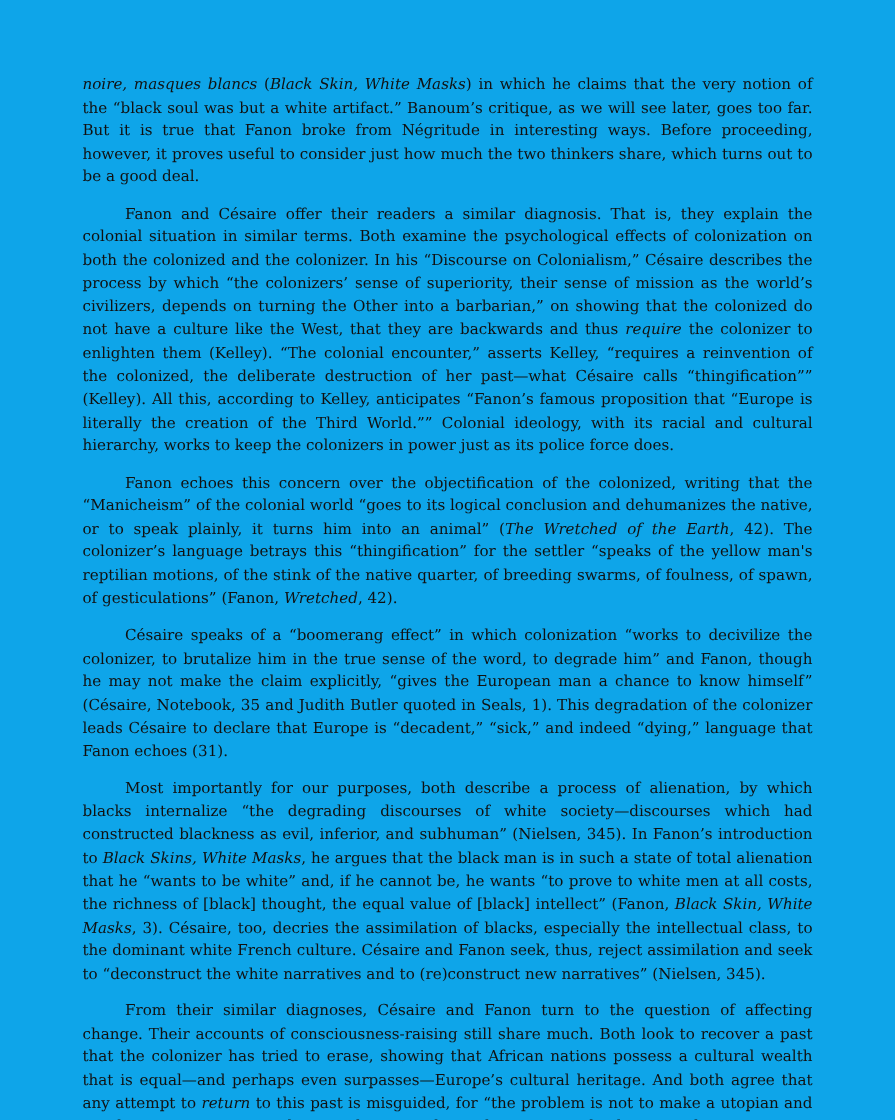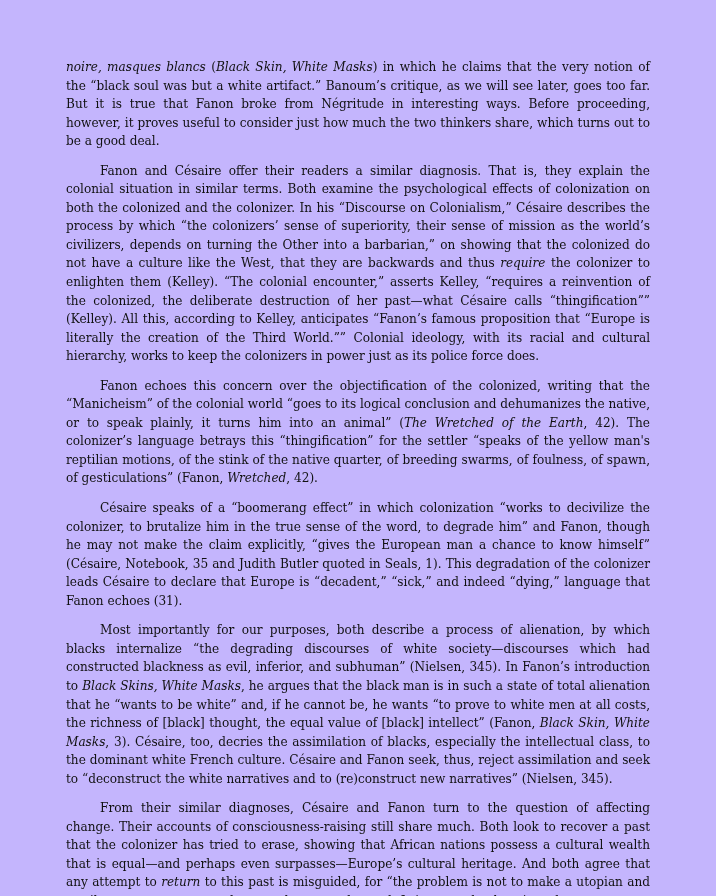--- a/index.html
+++ b/index.html
@@ -14,21 +14,21 @@
     overflow: hidden;
     font-family: "DejaVu Serif", "Liberation Serif", serif;
     color: #000000;
   }
   .page {
     width: 716px;
     height: 896px;
     box-sizing: border-box;
     padding: 58px 66px 0 66px;
     position: relative;
-    background: #c4b5fd;
+    background: #0ea5e9;
   }
   .body-text {
     width: 584px;
     font-size: 12.1px;
     line-height: 18.55px;
     text-align: justify;
     text-justify: inter-word;
     hyphens: none;
     color: #111111;
   }

